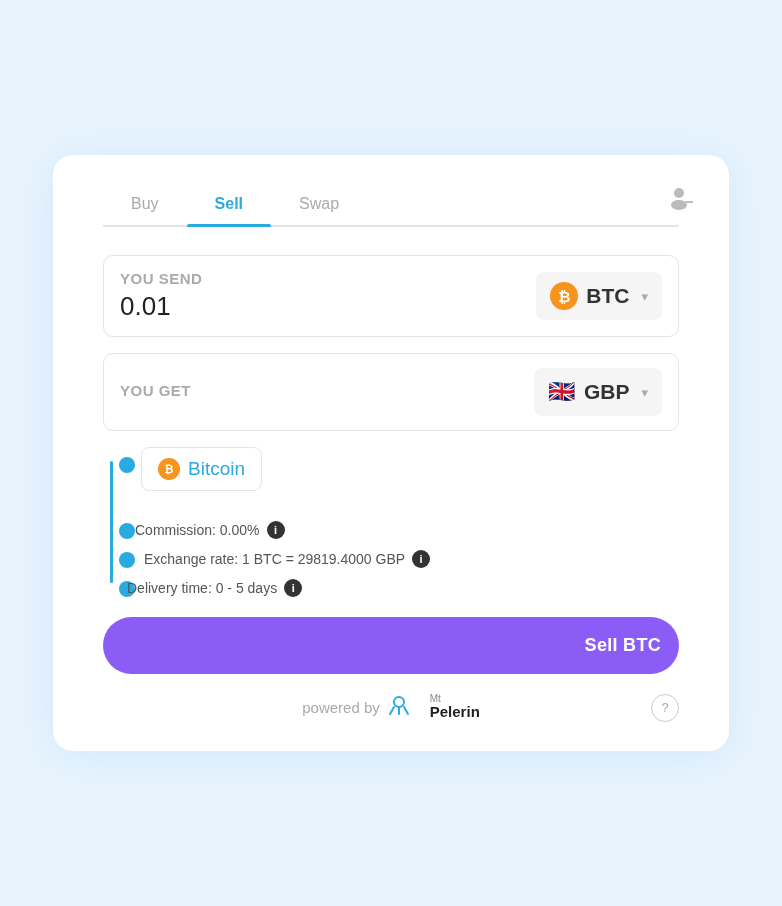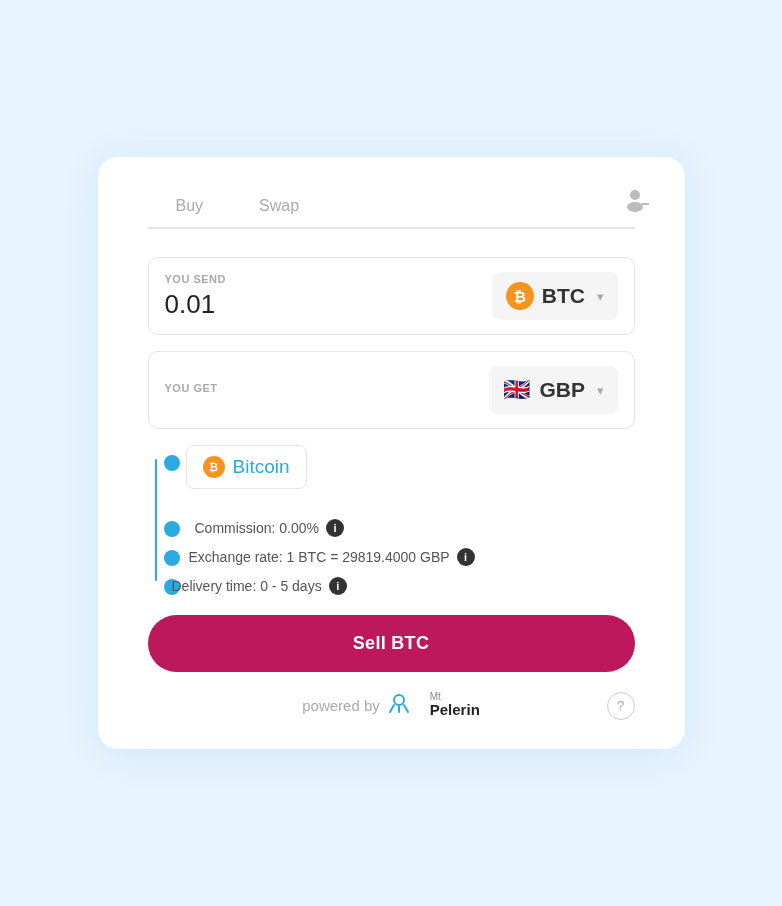--- a/index.html
+++ b/index.html
@@ -9,21 +9,21 @@
       display: flex;
       justify-content: center;
       align-items: center;
       min-height: 100vh;
       font-family: -apple-system, BlinkMacSystemFont, 'Segoe UI', sans-serif;
     }
 
     .card {
       background: #fff;
       border-radius: 20px;
-      width: 587px;
+      width: 676px;
       padding: 30px 50px 30px 50px;
       box-shadow: 0 4px 40px rgba(100,180,255,0.18);
       position: relative;
     }
 
     
     .user-icon-wrap {
       position: absolute;
       top: 28px;
       right: 36px;
@@ -74,21 +74,21 @@
       display: flex;
       align-items: center;
       justify-content: space-between;
     }
 
     .input-left {
       flex: 1;
     }
 
     .input-label {
-      font-size: 11px;
+      font-size: 15px;
       color: #aaa;
       letter-spacing: 0.5px;
       font-weight: 600;
       text-transform: uppercase;
       margin-bottom: 4px;
     }
 
     .input-value {
       font-size: 26px;
       color: #222;
@@ -201,30 +201,31 @@
       justify-content: center;
       font-size: 11px;
       font-weight: bold;
       cursor: pointer;
       flex-shrink: 0;
     }
 
     
     .sell-btn {
       width: 100%;
-      background: #be185d;
+      background: #8b5cf6;
       color: white;
       border: none;
       border-radius: 30px;
       padding: 18px;
       font-size: 18px;
       font-weight: 600;
       cursor: pointer;
       letter-spacing: 0.3px;
       margin-bottom: 20px;
+      text-align: right;
     }
 
     
     .footer {
       display: flex;
       align-items: center;
       justify-content: center;
       gap: 8px;
       position: relative;
     }
@@ -291,20 +292,21 @@
     <svg width="28" height="28" viewBox="0 0 28 28" fill="none">
       <circle cx="14" cy="10" r="5" fill="#bbb"></circle>
       <ellipse cx="14" cy="22" rx="8" ry="5" fill="#bbb"></ellipse>
       <rect x="20" y="18" width="10" height="2" rx="1" fill="#bbb" transform="rotate(0 20 18)"></rect>
     </svg>
   </div>
 
   
   <div class="tabs">
     <button class="tab">Buy</button>
+    <button class="tab active">Sell</button>
     <button class="tab">Swap</button>
   </div>
 
   
   <div class="input-section">
     <div class="input-left">
       <div class="input-label">YOU SEND</div>
       <div class="input-value" contenteditable="true" style="">0.01</div>
     </div>
     <div class="currency-selector">
@@ -336,21 +338,21 @@
     <div style="position:absolute; left:7px; top:14px; bottom:14px; width:2.5px; background:#29aae1; border-radius:2px;"></div>
 
     <div class="btc-row" style="position:relative; padding-left:22px; margin-bottom:14px;">
       <div class="dot" style="top:10px; left:0px;"></div>
       <div class="bitcoin-suggestion">
         <div class="btc-small-icon">₿</div>
         <span class="btc-label">Bitcoin</span>
       </div>
     </div>
 
-    <div style="position:relative; padding-left:31px; margin-bottom:11px;">
+    <div style="position:relative; padding-left:16px; margin-bottom:11px;">
       <div class="dot" style="top:2px; left:0px;"></div>
       <div class="info-row">
         <span>Commission: 0.00%</span>
         <span class="info-icon">i</span>
       </div>
     </div>
 
     <div style="position:relative; padding-left:25px; margin-bottom:11px;">
       <div class="dot" style="top:2px; left:0px;"></div>
       <div class="info-row">

